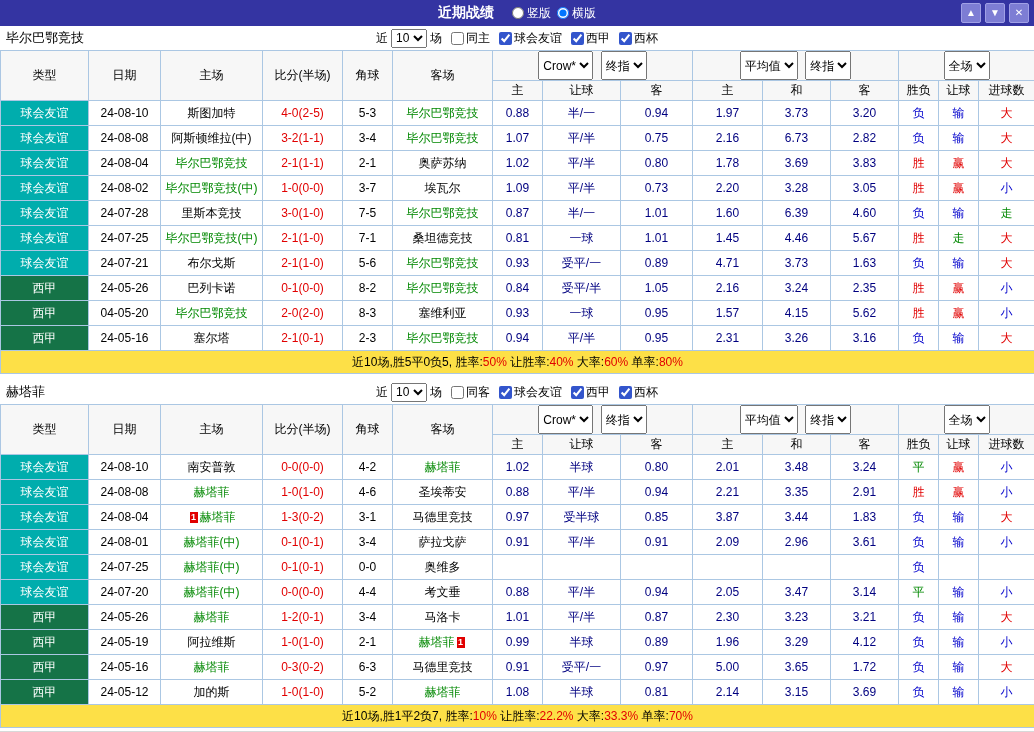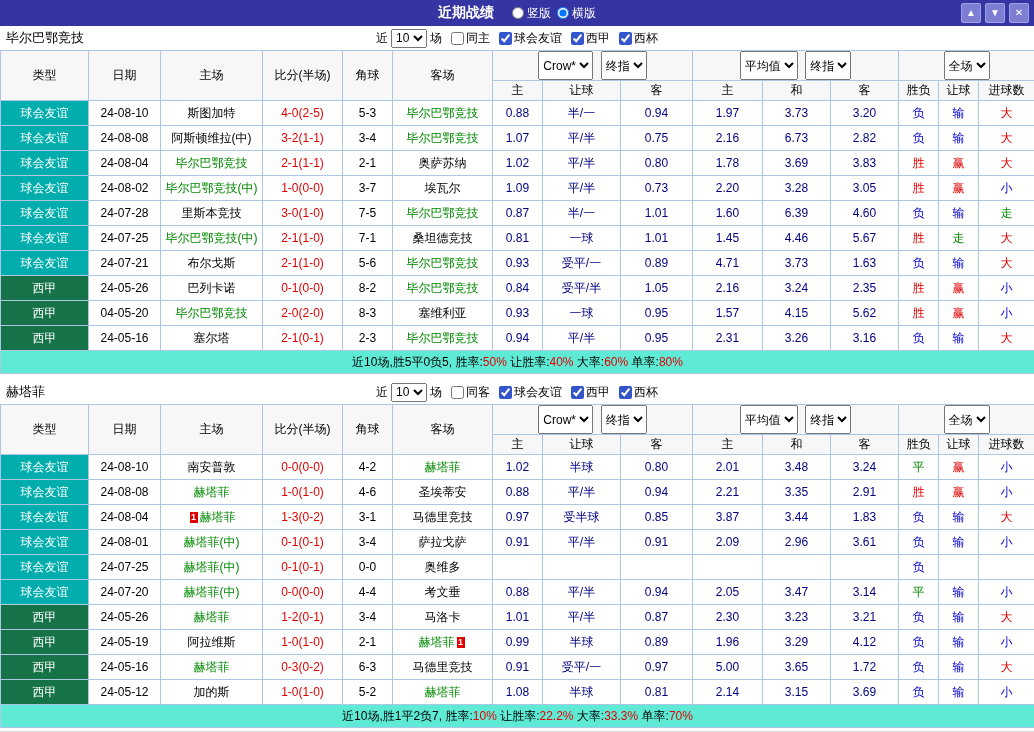--- a/index.html
+++ b/index.html
@@ -22,21 +22,21 @@
   .stats th,.stats td{border:1px solid #abc7e3;text-align:center;vertical-align:middle;white-space:nowrap;overflow:hidden;padding:0}
   .stats thead th{background:#f7f7f7;font-weight:normal;height:20px;color:#000}
   .stats thead tr.top th{height:28px}
   .sel-cell select{font-size:12px;margin:0 2px;height:29px}
   .stats tbody td{height:25px;background:#fff}
   td.league{color:#fff}
   td.score{color:var(--red)}
   td.odds{color:var(--odds)}
   .team-hl{color:var(--hl)}
   .card{display:inline-block;background:var(--red);color:#fff;font-size:9px;line-height:11px;min-width:8px;padding:0 1px;margin:0 2px;font-weight:bold;vertical-align:1px}
-  .summary{height:23px;font-size:12px;background:#5eead4}
+  .summary{height:23px;font-size:12px;background:#fde047}
   .summary .red{color:var(--red)}
   .team-section + .team-section{margin-top:6px}
   .hscroll{height:9px;background:#efefef;border-top:1px solid #d8d8d8;margin-top:3px}
 </style>
 </head>
 <body>
 
 <div class="page">
 
   <header class="topbar">

